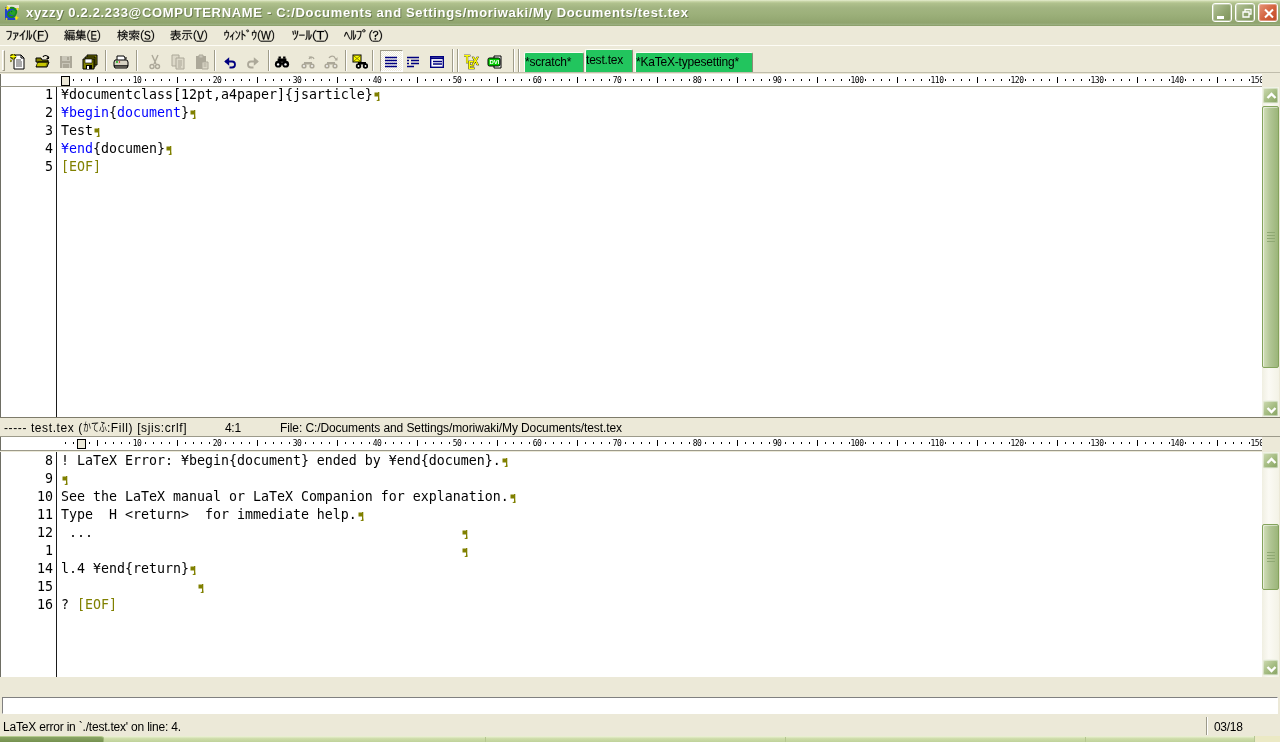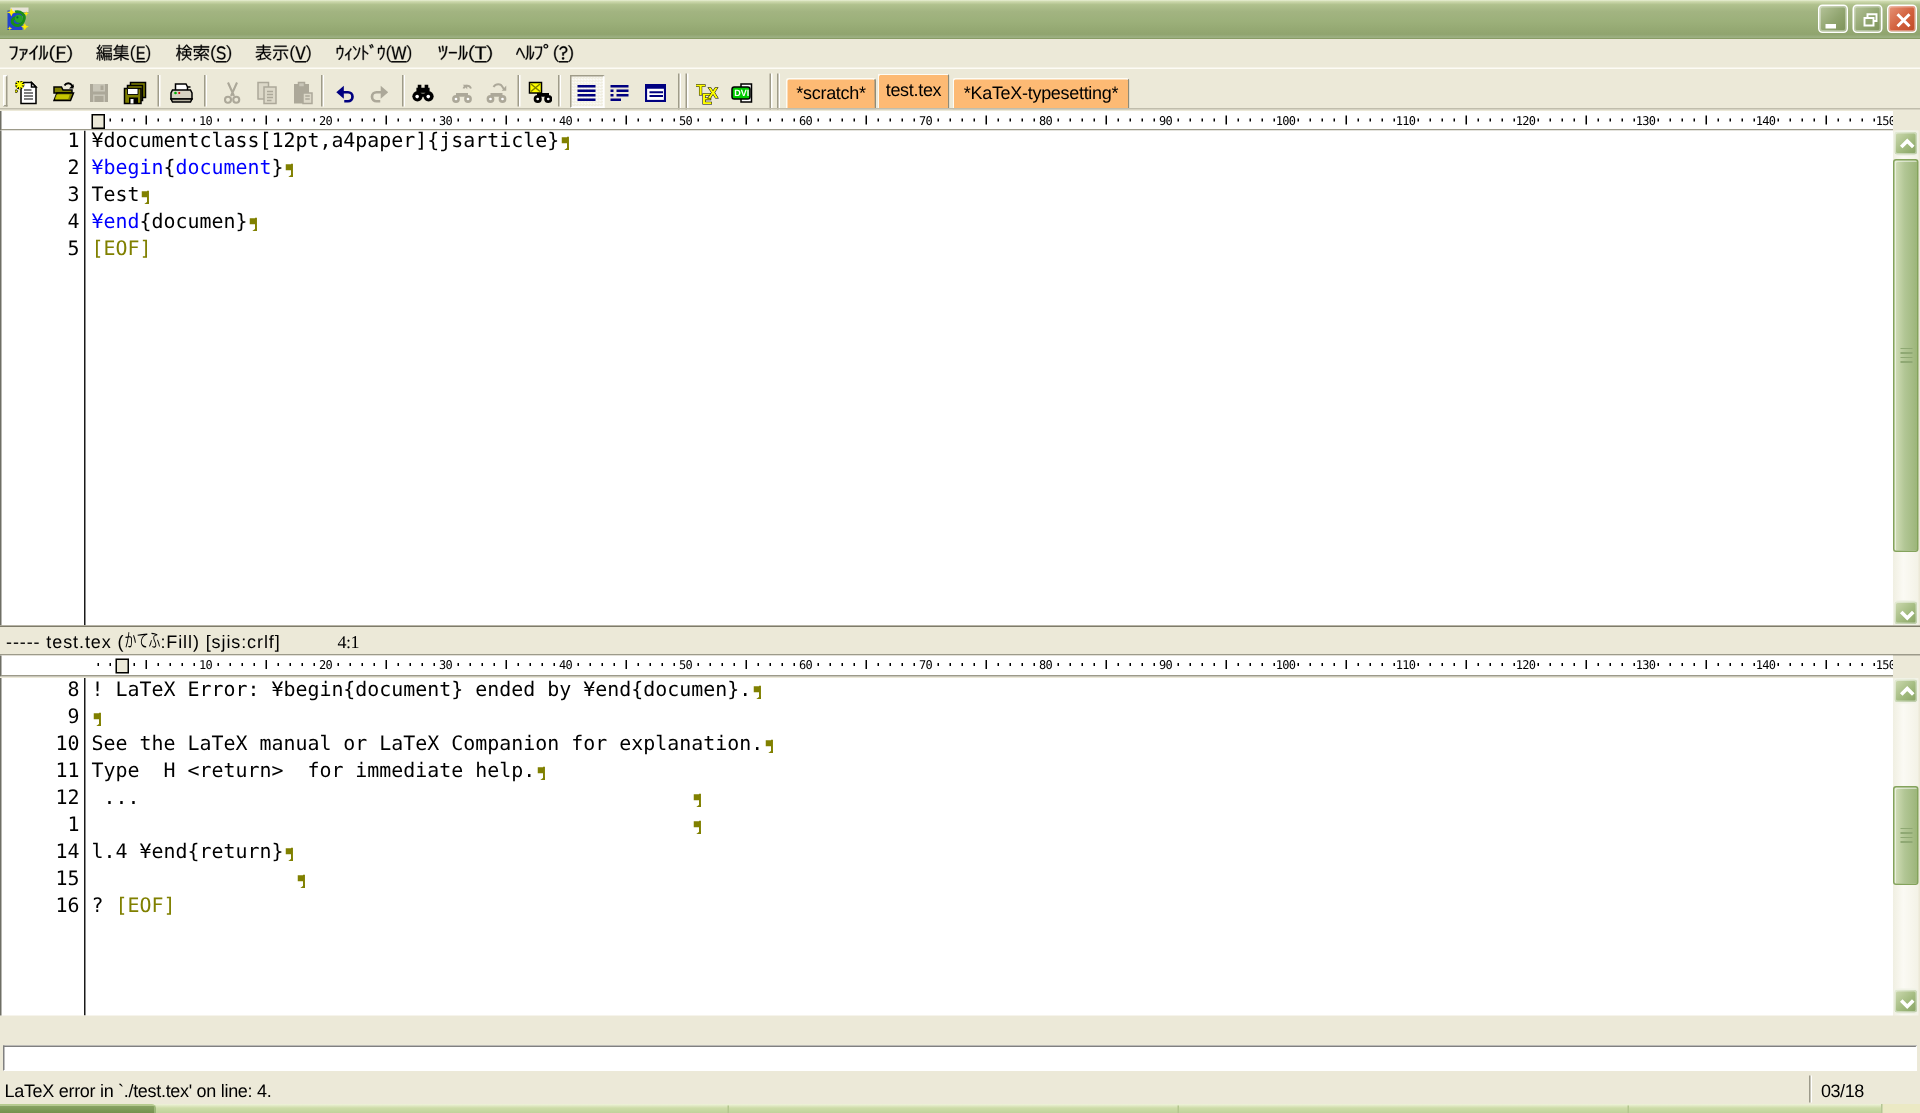--- a/index.html
+++ b/index.html
@@ -28,22 +28,22 @@
 #toolbar { position:absolute; left:0; top:45px; width:1280px; height:28px; background:#ece9d8; border-top:1px solid #fdfcf5; }
 #toolbar-bottom-line { position:absolute; left:0; top:72px; width:1280px; height:1px; background:#c0bdac; }
 .tgrip { position:absolute; left:2px; top:4px; width:3px; height:21px; background:#ece9d8; border-left:1px solid #fff; border-top:1px solid #fff; border-right:1px solid #9f9c89; border-bottom:1px solid #9f9c89; }
 .tbtn { position:absolute; top:5px; width:22px; height:22px; }
 .ticon { position:absolute; left:3px; top:3px; width:16px; height:16px; }
 .tchecked { position:absolute; top:3.5px; width:23px; height:22px; background:#f7f5eb;
   border:1px solid; border-color:#9f9c89 #fff #fff #9f9c89;
   background-image:repeating-conic-gradient(#fff 0 25%,#ece9d8 0 50%); background-size:2px 2px; }
 .tsep { position:absolute; top:4px; width:2px; height:21px; border-left:1px solid #9f9c89; border-right:1px solid #fff; }
 .tsep2 { top:3px; height:24px; }
-.btab { position:absolute; top:5.5px; height:21px; background:#fdba74; border:1px solid; border-color:#fdfcf5 #8e8b78 #c0bdac #fdfcf5; border-radius:2px 2px 0 0;
-  text-align:center; font-size:12px; letter-spacing:-0.2px; color:#000; line-height:19px; }
+.btab { position:absolute; top:5.5px; height:21px; background:#22c55e; border:1px solid; border-color:#fdfcf5 #8e8b78 #c0bdac #fdfcf5; border-radius:2px 2px 0 0;
+  text-align:left; font-size:12px; letter-spacing:-0.2px; color:#000; line-height:19px; }
 .btab.sel { top:3px; height:24px; border-bottom:1px solid #ece9d8; line-height:21px; }
 
 
 .ruler { position:absolute; left:0; width:1262px; height:12px; background:#fff; border-left:1px solid #6e6e64; overflow:hidden; }
 #ruler1 { top:74px; border-bottom:1px solid #9c9a8a; height:13px; }
 #ruler2 { top:437px; border-bottom:1px solid #9c9a8a; height:14px; }
 .rdot { position:absolute; width:1px; height:2px; background:#000; top:5px; }
 .rtick { position:absolute; width:1px; height:6px; background:#000; top:3px; }
 .rnum { position:absolute; top:1.5px; height:10px; line-height:10px; font-family:"DejaVu Sans Mono",monospace; font-size:8px; letter-spacing:-0.5px; color:#000; transform:translateX(-50%); }
 .rsquare { position:absolute; top:1.5px; width:9px; height:10px; background:#ece9d8; border:1px solid #000; }
@@ -67,21 +67,21 @@
 .sthumb { position:absolute; left:0; width:17px; border-radius:2px; border:1px solid #84a35c;
   background:linear-gradient(90deg,#d3dfb9 0%,#b2c695 45%,#9cb57a 100%); box-shadow:inset 1px 1px 0 rgba(255,255,255,0.5); }
 .sgrip { position:absolute; left:4px; top:50%; margin-top:-5px; width:8px; height:10px;
   background:repeating-linear-gradient(180deg,#8fa873 0,#8fa873 1px,transparent 1px,transparent 3px); }
 
 
 .modeline { position:absolute; left:0; width:1280px; font-size:12px; letter-spacing:-0.3px; white-space:nowrap; }
 #modeline1 { top:417px; height:20px; background:#ece9d8; border-top:1px solid #7e7b6a; border-bottom:1px solid #9c9a8a; color:#000; }
 #modeline1 .ml-info { position:absolute; left:4px; top:2.5px; letter-spacing:0.6px; }
 #modeline1 .katefu { vertical-align:-2.5px; }
-#modeline1 .ml-pos { position:absolute; left:225px; top:2.5px;font-family:Liberation Serif, serif; }
+#modeline1 .ml-pos { position:absolute; left:225px; top:2.5px; }
 #modeline1 .ml-file { position:absolute; left:280px; top:2.5px; letter-spacing:-0.1px; }
 #modeline2 { top:676px; height:19px; background:#000; border-top:1px solid #9c9a8a; border-bottom:1px solid #ece9d8; color:#fff; }
 #modeline2 .ml-info { position:absolute; left:4px; top:2px; letter-spacing:0.2px; }
 #modeline2 .ml-pos { position:absolute; left:302px; top:2px; }
 
 
 #minibuffer-strip { position:absolute; left:0; top:695px; width:1280px; height:21px; background:#ece9d8; }
 #minibuffer { position:absolute; left:2px; top:2px; width:1276px; height:17px; background:#fff;
   border-top:1px solid #808080; border-left:1px solid #808080; border-bottom:1px solid #fff; border-right:1px solid #fff; }
 
@@ -107,20 +107,21 @@
       <rect x="1" y="3" width="10" height="13" fill="#2244cc"></rect>
       <rect x="3" y="1" width="12" height="3" fill="#e8e4d8"></rect>
       <path d="M6 4 C10 3 13 6 12 9 C11 13 7 14 5 12 C3.5 10.5 4 8.5 6 8 C8 7.5 9 9 8 10" fill="none" stroke="#1a8c1a" stroke-width="2"></path>
       <circle cx="8.5" cy="8.5" r="2.6" fill="#27a527"></circle>
       <circle cx="7.6" cy="7.6" r="0.7" fill="#063"></circle>
       <path d="M3.5 1.5l1 2 2.1.6-2.1.9-1 2-.8-2-2.2-.9 2.2-.6z" fill="#ffee00"></path>
       <path d="M12.5 11.5l.9 1.7 1.8.5-1.8.8-.9 1.7-.7-1.7-1.9-.8 1.9-.5z" fill="#ffee00"></path>
       <path d="M13.5 3.5l.5 1.1 1.3.4-1.3.5-.5 1.2-.5-1.2-1.2-.5 1.2-.4z" fill="#ffee00"></path>
       <path d="M2.5 13.5l.5 1 1.2.4-1.2.5-.5 1-.4-1-1.2-.5 1.2-.4z" fill="#ffee00"></path>
     </svg>
+    <span id="title-text">xyzzy 0.2.2.233@COMPUTERNAME - C:/Documents and Settings/moriwaki/My Documents/test.tex</span>
     <div id="btn-min" class="capbtn">
         <svg width="20" height="19" viewBox="0 0 20 19">
           <rect x="4" y="12" width="7" height="3" fill="#fff"></rect>
         </svg>
       </div>
     <div id="btn-restore" class="capbtn">
         <svg width="20" height="19" viewBox="0 0 20 19">
           <path d="M7 8h6v5H7z" fill="none" stroke="#fff" stroke-width="1.3"></path>
           <path d="M9 8V5.5h6V10h-2" fill="none" stroke="#fff" stroke-width="1.3"></path>
         </svg>
@@ -553,20 +554,21 @@
   <div class="sbtn" style="top:313px"><svg width="17" height="17" viewBox="0 0 17 17">
           <path d="M4.5 7l4 4 4-4" fill="none" stroke="#fff" stroke-width="2.4"></path>
         </svg></div>
 </div>
 
   <div id="modeline1" class="modeline">
     <span class="ml-info"><span>----- test.tex (</span><svg class="katefu" width="24" height="13" viewBox="0 -10.5 24 13">
           <path d="M3.4 -7.4Q3.5 -7.4 3.6 -7.4Q4.3 -7.4 4.6 -6.8Q5 -6.2 5 -5.2Q5 -2.9 4.8 -1.8Q4.7 -0.7 4.4 -0.3Q4.2 0.1 3.6 0.1Q3.2 0.1 2.5 -0.1L2.6 -0.9Q3.1 -0.8 3.5 -0.8Q3.9 -0.8 4.1 -1Q4.3 -1.3 4.3 -2.2Q4.4 -3.2 4.4 -5.2Q4.4 -5.9 4.2 -6.2Q4 -6.6 3.6 -6.6Q3.5 -6.6 3.4 -6.6L2.7 -6.5Q2.4 -4.5 2.1 -3Q1.7 -1.4 1.2 0.2L0.7 -0.1Q1.1 -1.6 1.5 -3.1Q1.8 -4.6 2.1 -6.4L0.7 -6.2L0.6 -7L2.3 -7.2Q2.5 -8.5 2.7 -10.1L3.2 -10Q3.1 -8.6 2.9 -7.3ZM6.3 -8.2Q7.2 -5.9 7.6 -3.1L7 -2.8Q6.6 -5.6 5.7 -7.9Z M14.4 0.2Q12.6 0.1 11.8 -0.9Q10.9 -1.8 10.9 -3.6Q10.9 -4.9 11.4 -5.9Q11.8 -6.9 12.4 -7.5Q12.8 -7.8 13.3 -8V-8.1Q10.7 -7.8 8.8 -7.6L8.7 -8.4Q11.7 -8.8 15.2 -9.1L15.2 -8.2Q14.8 -8.2 14.5 -8.1Q14.2 -8.1 13.8 -7.9Q13.3 -7.6 12.7 -7Q12.2 -6.4 11.9 -5.5Q11.5 -4.7 11.5 -3.8Q11.5 -2.3 12.2 -1.6Q12.9 -0.8 14.5 -0.7Z M18.5 -0.1 18.6 -0.9Q19.3 -0.5 19.8 -0.5Q20.2 -0.5 20.4 -0.8Q20.6 -1 20.6 -1.5Q20.6 -2 20.3 -2.9L19.6 -4.4Q19.4 -5 19.3 -5.5Q19.2 -6 19.2 -6.5Q19.2 -6.9 19.4 -7.3Q19.5 -7.7 19.8 -7.9Q20.2 -8.2 20.6 -8.2H20.8Q20.9 -8.2 21 -8.1L21 -8.2Q20.2 -8.4 19.6 -8.6Q19 -8.7 18 -8.9L18 -9.7Q19.2 -9.5 20 -9.3Q20.9 -9.1 21.9 -8.7L21.8 -7.9Q21.5 -7.9 21.3 -7.9Q20.6 -7.9 20.2 -7.5Q19.8 -7.2 19.8 -6.5Q19.8 -5.8 20.1 -4.8L20.7 -3.3Q21.2 -2.2 21.2 -1.4Q21.2 -0.6 20.8 -0.1Q20.5 0.3 19.8 0.3Q19.2 0.3 18.5 -0.1ZM23.1 -0.4Q22.5 -2.8 21.7 -4.7L22.2 -5.1Q23 -3.2 23.6 -0.7ZM16.4 -0.8Q17.2 -2.4 17.7 -4.9L18.2 -4.6Q18 -3.4 17.7 -2.3Q17.3 -1.2 16.9 -0.3Z" fill="#000"></path>
         </svg><span>:Fill) [sjis:crlf]</span></span>
     <span class="ml-pos">4:1</span>
+    <span class="ml-file">File: C:/Documents and Settings/moriwaki/My Documents/test.tex</span>
   </div>
 
   <div id="ruler2" class="ruler">
       <div class="rdot" style="left:64px"></div>
       <div class="rdot" style="left:72px"></div>
       <div class="rdot" style="left:80px"></div>
       <div class="rdot" style="left:88px"></div>
       <div class="rtick" style="left:96px"></div>
       <div class="rdot" style="left:104px"></div>
       <div class="rdot" style="left:112px"></div>

